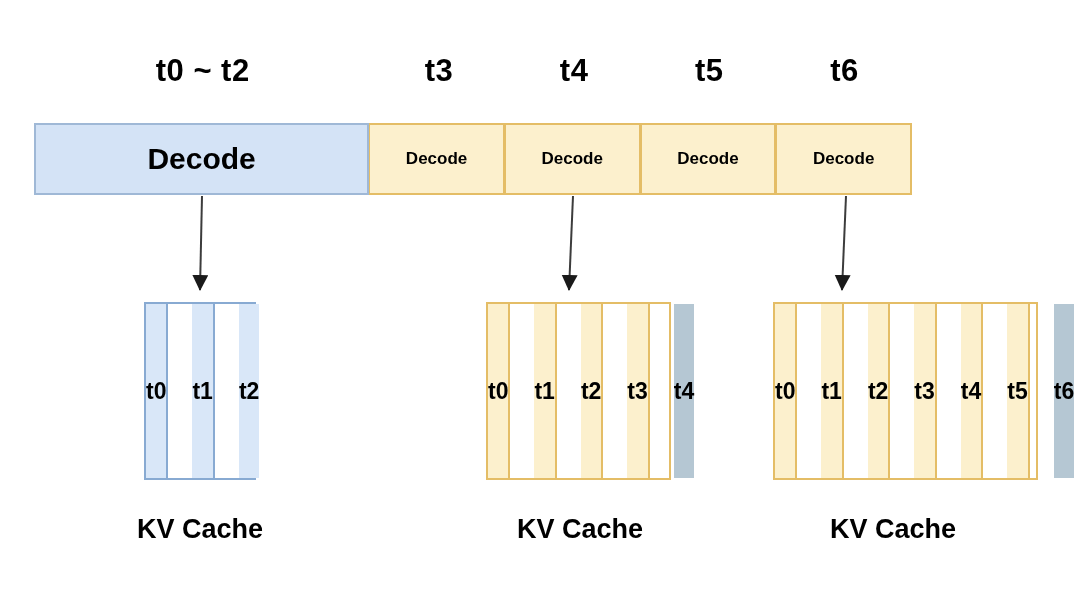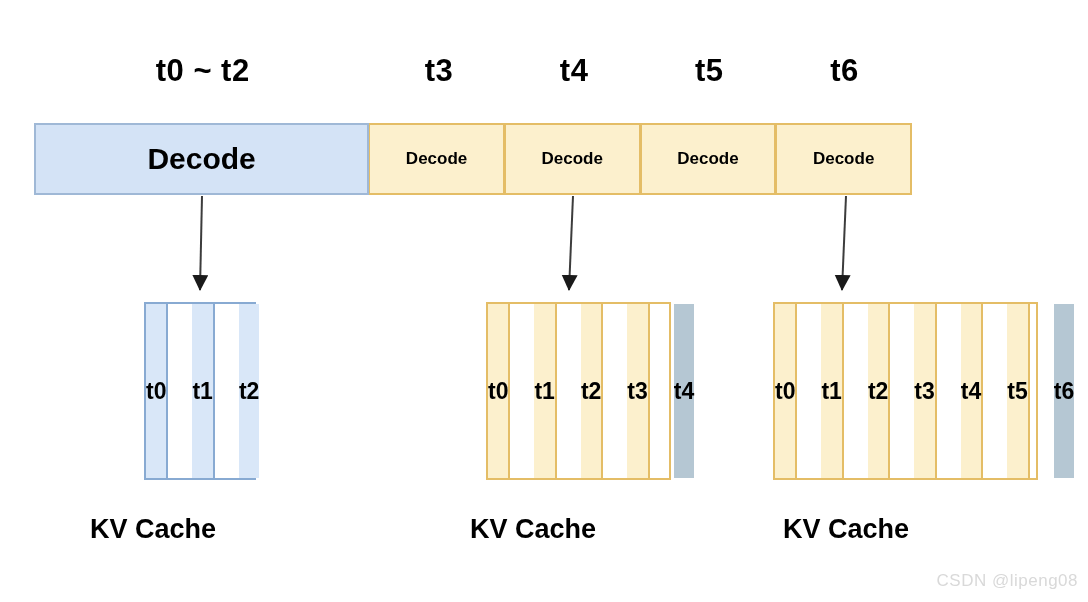--- a/index.html
+++ b/index.html
@@ -111,20 +111,21 @@
 
   .block1 { left: 144px; width: 112px; }
   .block2 { left: 486px; width: 185px; }
   .block3 { left: 773px; width: 265px; }
 
   
   .cache-caption {
     position: absolute;
     top: 514px;
     width: 220px;
+    text-align: center;
     font-size: 27px;
     font-weight: 700;
     color: #000000;
   }
   .caption1 { left: 90px; }
   .caption2 { left: 470px; }
   .caption3 { left: 783px; }
 
   
   .watermark {
@@ -189,15 +190,14 @@
     <div class="cache-cell">t3</div>
     <div class="cache-cell">t4</div>
     <div class="cache-cell">t5</div>
     <div class="cache-cell state-new">t6</div>
   </div>
 
   <div class="cache-caption caption1">KV Cache</div>
   <div class="cache-caption caption2">KV Cache</div>
   <div class="cache-caption caption3">KV Cache</div>
 
-  <div class="watermark">CSDN @lipeng08</div>
 
 </div>
 
 </body></html>

